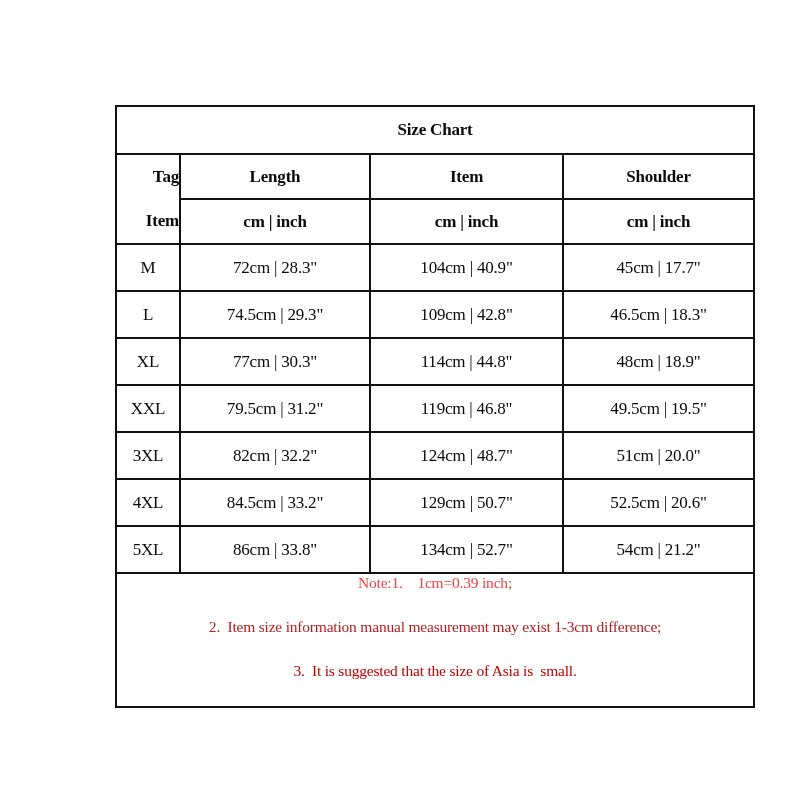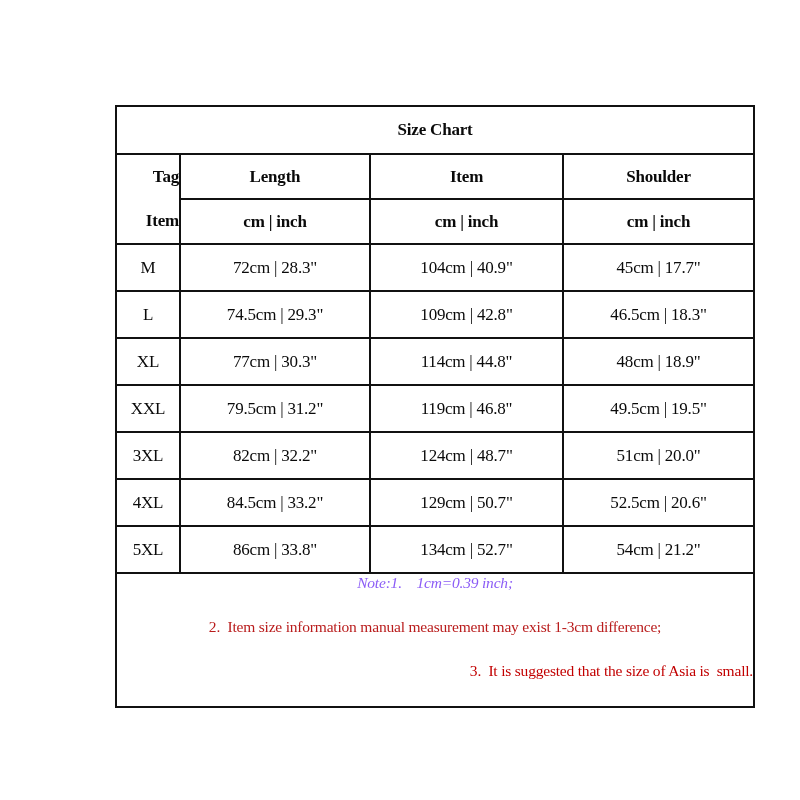--- a/index.html
+++ b/index.html
@@ -144,20 +144,20 @@
     </tr>
     <tr class="data-row">
       <td>5XL</td>
       <td>86cm | 33.8"</td>
       <td>134cm | 52.7"</td>
       <td>54cm | 21.2"</td>
     </tr>
 
     <tr>
       <td colspan="4" class="notes-cell">
-        <div class="note-line" style="color: #8b5cf6; font-style: italic;">Note:1.    1cm=0.39 inch;</div>
+        <div class="note-line" style="color: #ef4444;">Note:1.    1cm=0.39 inch;</div>
         <div class="note-line" style="color: #b91c1c;">2.  Item size information manual measurement may exist 1-3cm difference;</div>
-        <div class="note-line" style="color: rgb(194, 0, 0); text-align: right;">3.  It is suggested that the size of Asia is  small.</div>
+        <div class="note-line" style="color: rgb(194, 0, 0);">3.  It is suggested that the size of Asia is  small.</div>
       </td>
     </tr>
   </tbody>
     </table>
 </div>
 
 </body></html>

